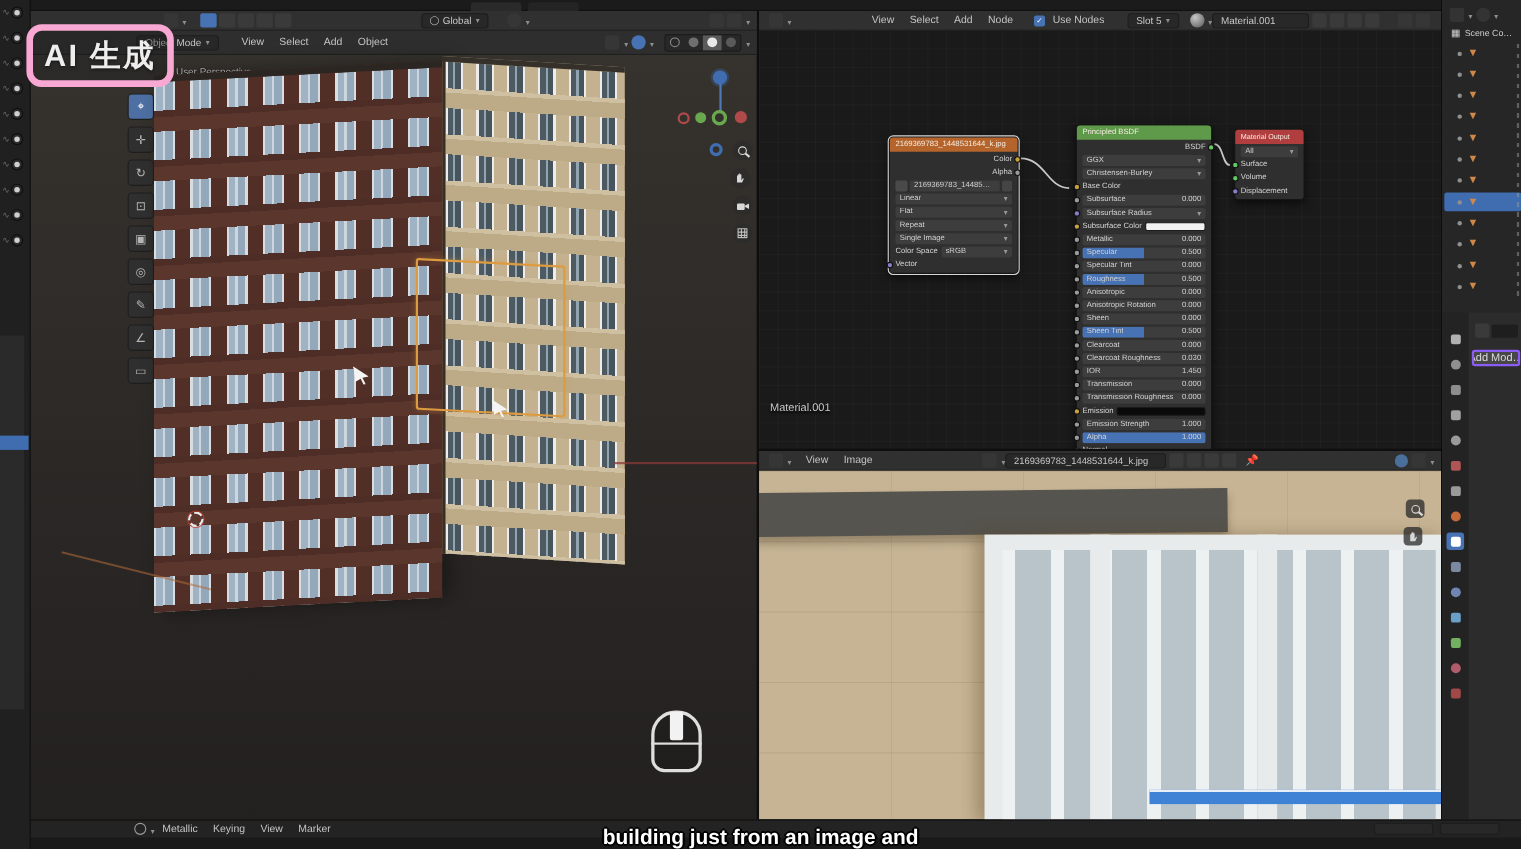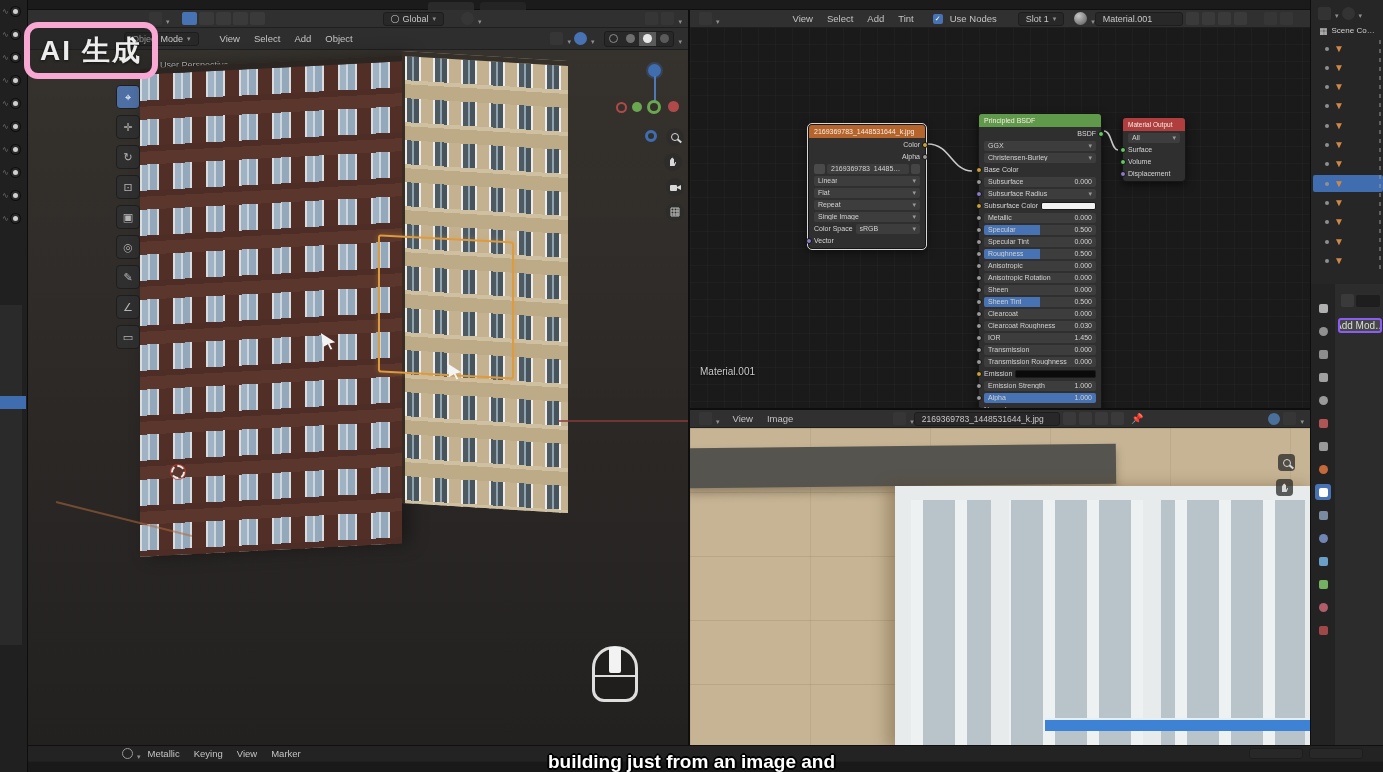--- a/index.html
+++ b/index.html
@@ -352,28 +352,28 @@
   <div id="node-ed" class="abs">
     <div id="ne-hdr" class="abs hdr">
       <div style="width:6px;"></div>
       <div class="icon-sq dim"></div>
       <span class="caret"></span>
       <div style="width:66px;"></div>
       <div class="flex">
           <span class="menu">View</span>
           <span class="menu">Select</span>
           <span class="menu">Add</span>
-          <span class="menu">Tint</span>
+          <span class="menu">Node</span>
         </div>
       <div style="width:12px;"></div>
       <div style="width:10px;height:10px;background:#4772b3;border-radius:2px;display:flex;align-items:center;justify-content:center;font-size:7px;color:#fff;">✓</div>
       <span class="menu">Use Nodes</span>
       <div style="width:14px;"></div>
       <div class="pill caret">
-          <span>Slot 1</span>
+          <span>Slot 5</span>
         </div>
       <div style="width:10px;"></div>
       <div style="width:13px;height:13px;border-radius:50%;background:radial-gradient(circle at 35% 30%,#c8c8c8,#555);"></div>
       <span class="caret"></span>
       <div class="pill" style="min-width:88px;">
           <span>Material.001</span>
         </div>
       <div class="icon-sq"></div>
       <div class="icon-sq"></div>
       <div class="icon-sq"></div>

